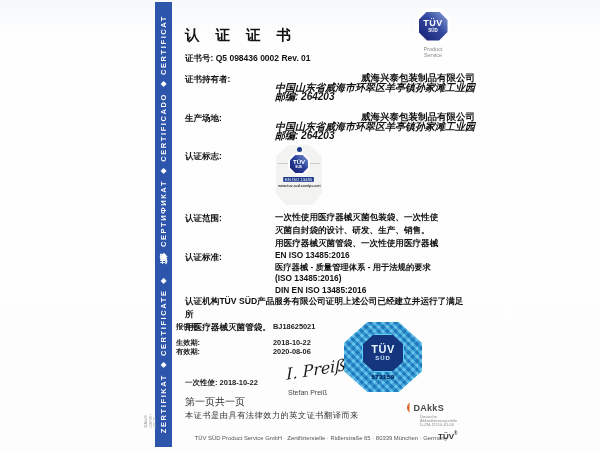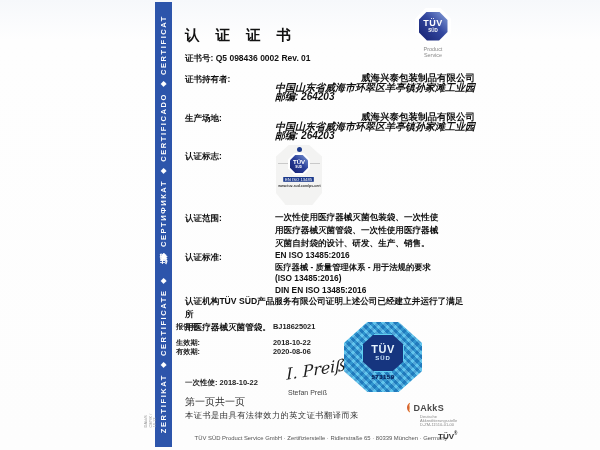--- a/index.html
+++ b/index.html
@@ -132,22 +132,22 @@
         </div>
       </div>
     </div>
     <div class="badge-band">EN ISO 13485</div>
     <div class="badge-url">www.tuv-sud.com/ps-cert</div>
   </div>
 
   <div class="lbl" style="top:213px">认证范围:</div>
   <div class="val lines-bold" style="top:211px">
     <div>一次性使用医疗器械灭菌包装袋、一次性使</div>
+    <div>灭菌自封袋的设计、研发、生产、销售。</div>
     <div>用医疗器械灭菌管袋、一次性使用医疗器械</div>
-    <div>灭菌自封袋的设计、研发、生产、销售。</div>
   </div>
 
   <div class="lbl" style="top:252px">认证标准:</div>
   <div class="val std-lines" style="top:250px">
     <div>EN ISO 13485:2016</div>
     <div>医疗器械 - 质量管理体系 - 用于法规的要求</div>
     <div>(ISO 13485:2016)</div>
     <div>DIN EN ISO 13485:2016</div>
   </div>
 

